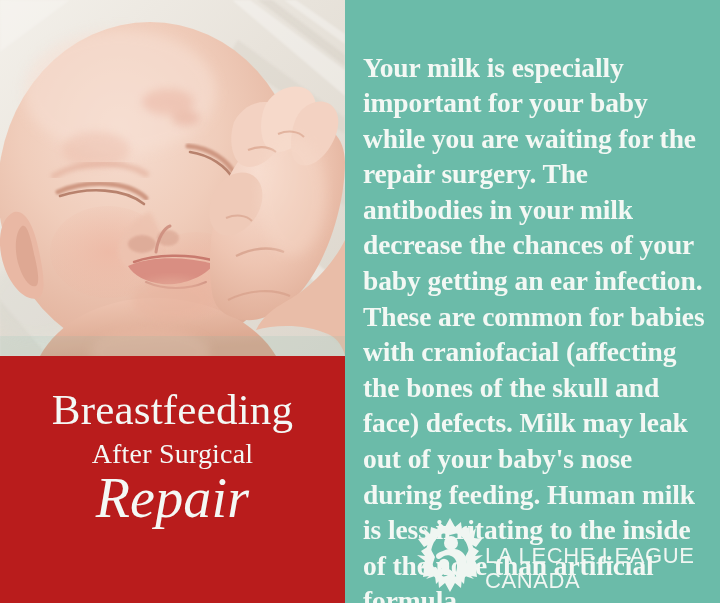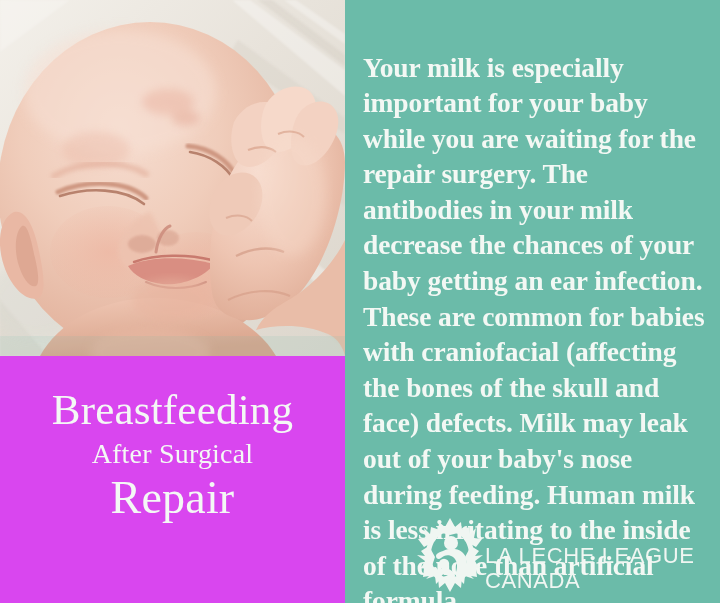--- a/index.html
+++ b/index.html
@@ -17,21 +17,21 @@
     font-family: "Liberation Serif", "DejaVu Serif", serif;
   }
 
   
   #left-column {
     position: absolute;
     left: 0;
     top: 0;
     width: 345px;
     height: 603px;
-    background: #d946ef;
+    background: #b91c1c;
   }
 
   
   #photo {
     position: absolute;
     left: 0;
     top: 0;
     width: 345px;
     height: 356px;
     overflow: hidden;
@@ -49,21 +49,21 @@
     color: #F4F8F5;
     font-family: "Liberation Serif", "DejaVu Serif", serif;
     font-weight: 400;
     font-size: 43px;
     line-height: 44px;
     letter-spacing: 0.2px;
   }
   #headline .hl-line { display: block; white-space: nowrap; }
   #headline .hl-line-1 { font-size: 43px; }
   #headline .hl-line-2 { font-size: 28px; }
-  #headline .hl-line-3 { font-size: 46px; }
+  #headline .hl-line-3 { font-size: 56px; font-style: italic; }
 
   
   #right-column {
     position: absolute;
     left: 345px;
     top: 0;
     width: 375px;
     height: 603px;
     background: #6BBBA9;
   }

